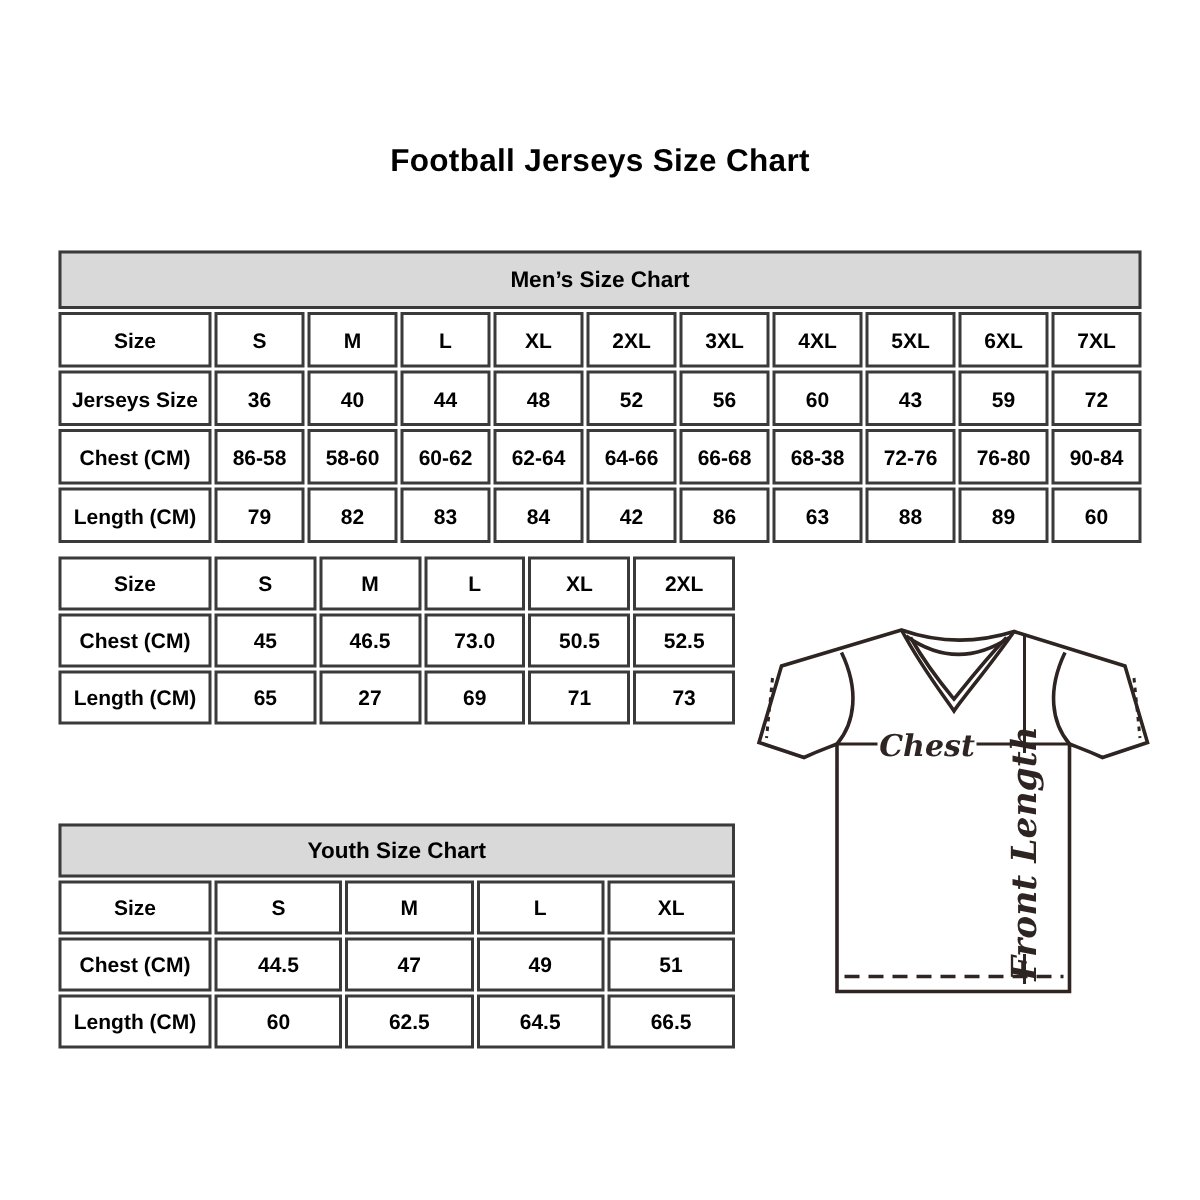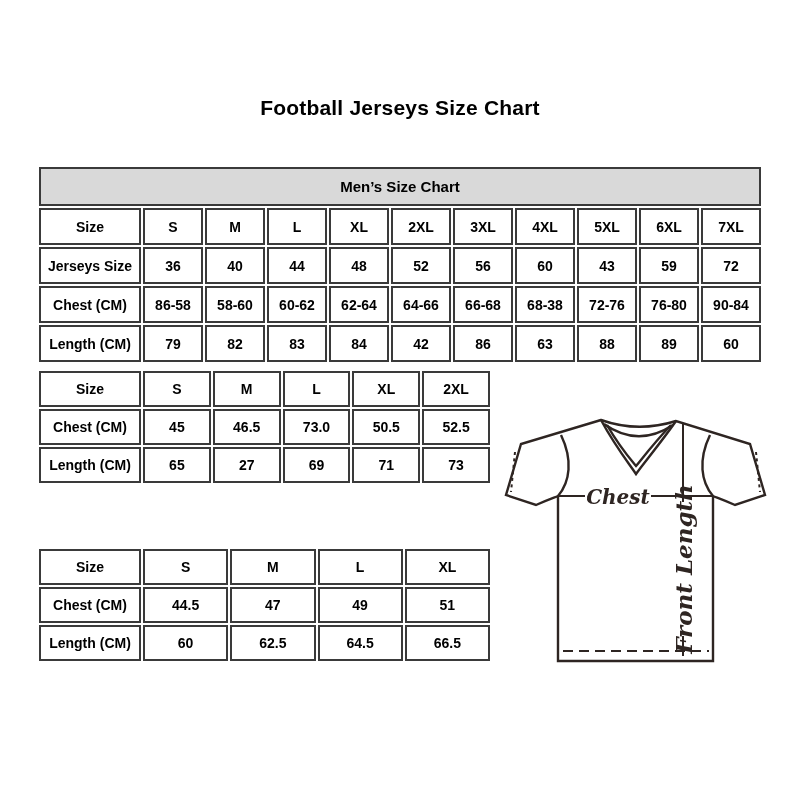--- a/index.html
+++ b/index.html
@@ -162,20 +162,23 @@
   <table class="size-table youth">
       <colgroup>
         <col class="label-col">
         <col>
         <col>
         <col>
         <col>
       </colgroup>
       <tbody>
         <tr>
+          <td class="header-cell" colspan="5">Youth Size Chart</td>
+        </tr>
+        <tr>
           <td>Size</td>
           <td>S</td>
           <td>M</td>
           <td>L</td>
           <td>XL</td>
         </tr>
         <tr>
           <td>Chest (CM)</td>
           <td>44.5</td>
           <td>47</td>

